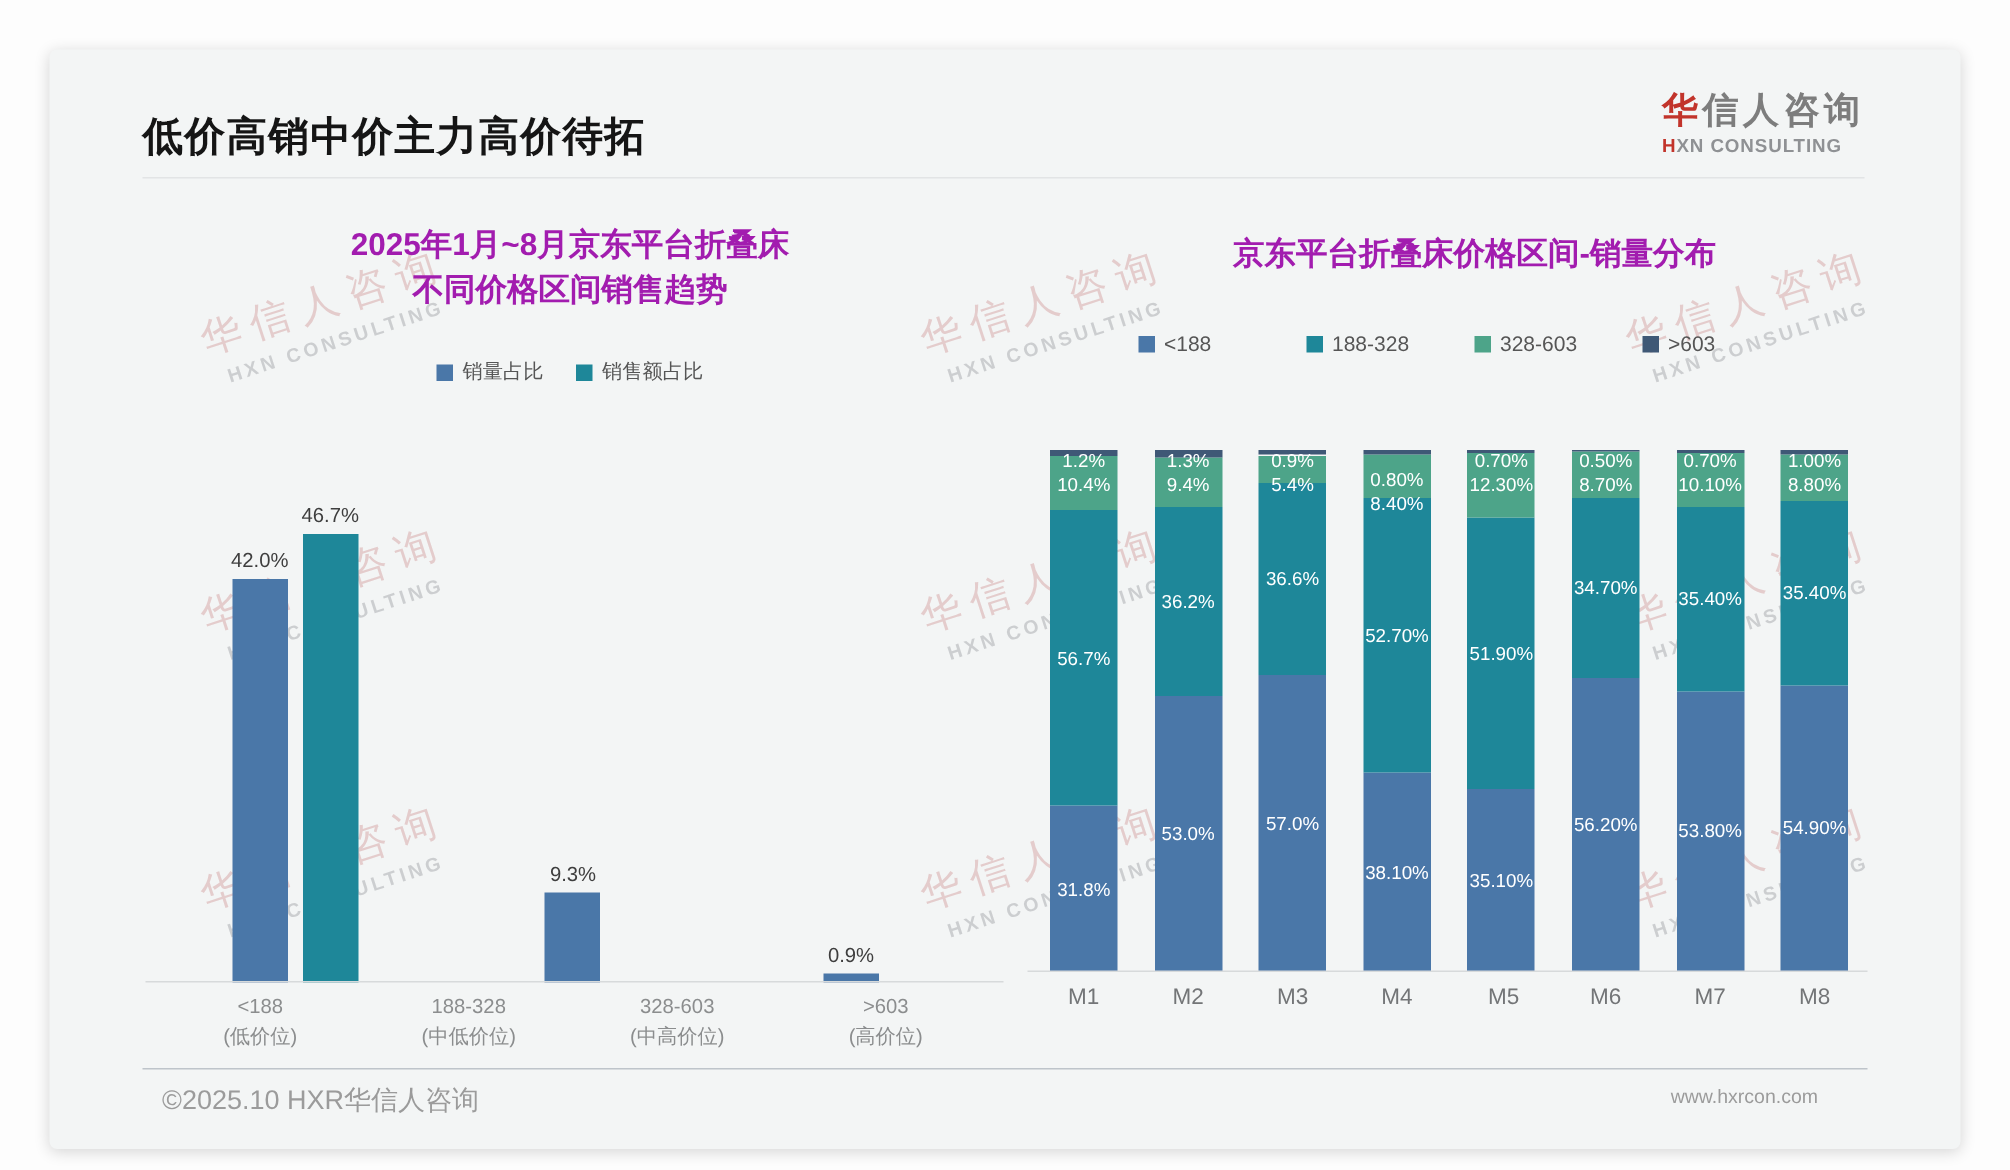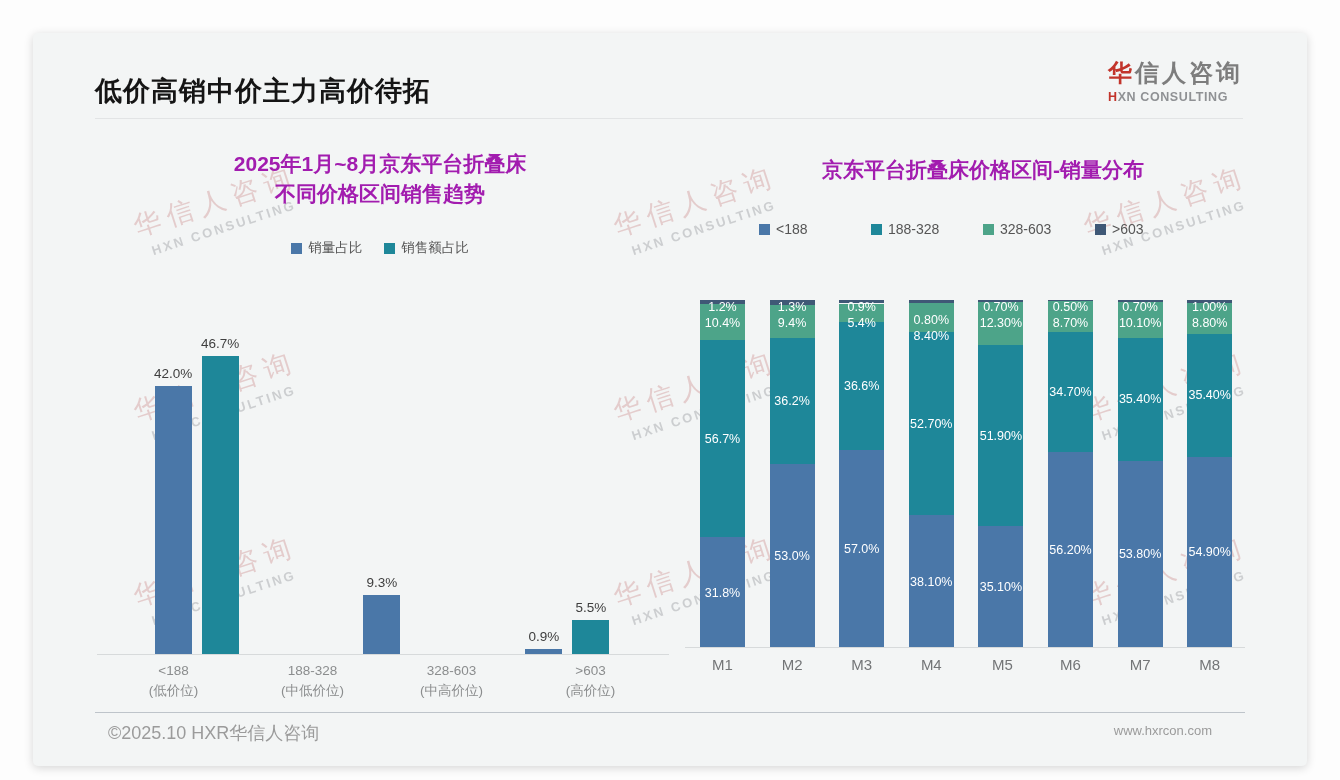--- a/index.html
+++ b/index.html
@@ -160,24 +160,20 @@
           <div class="bwrap">
             <div class="lbar-label" style="bottom: 64.52px;">9.3%</div>
             <div class="lbar" style="height: 59.52px; background: rgb(74, 119, 168);"></div>
           </div>
         </div>
         <div class="lgroup">
           <div class="bwrap">
             <div class="lbar-label" style="bottom: 10.76px;">0.9%</div>
             <div class="lbar" style="height: 5.76px; background: rgb(74, 119, 168);"></div>
           </div>
-          <div class="bwrap">
-            <div class="lbar-label" style="bottom: 40.2px;">5.5%</div>
-            <div class="lbar" style="height: 35.2px; background: rgb(30, 135, 153);"></div>
-          </div>
         </div>
       </div>
     <div class="axis-line" id="axis-left"></div>
     <div id="xlabels-left">
         <div class="xgroup">
           <div>&lt;188</div>
           <div>(低价位)</div>
         </div>
         <div class="xgroup">
           <div>188-328</div>

